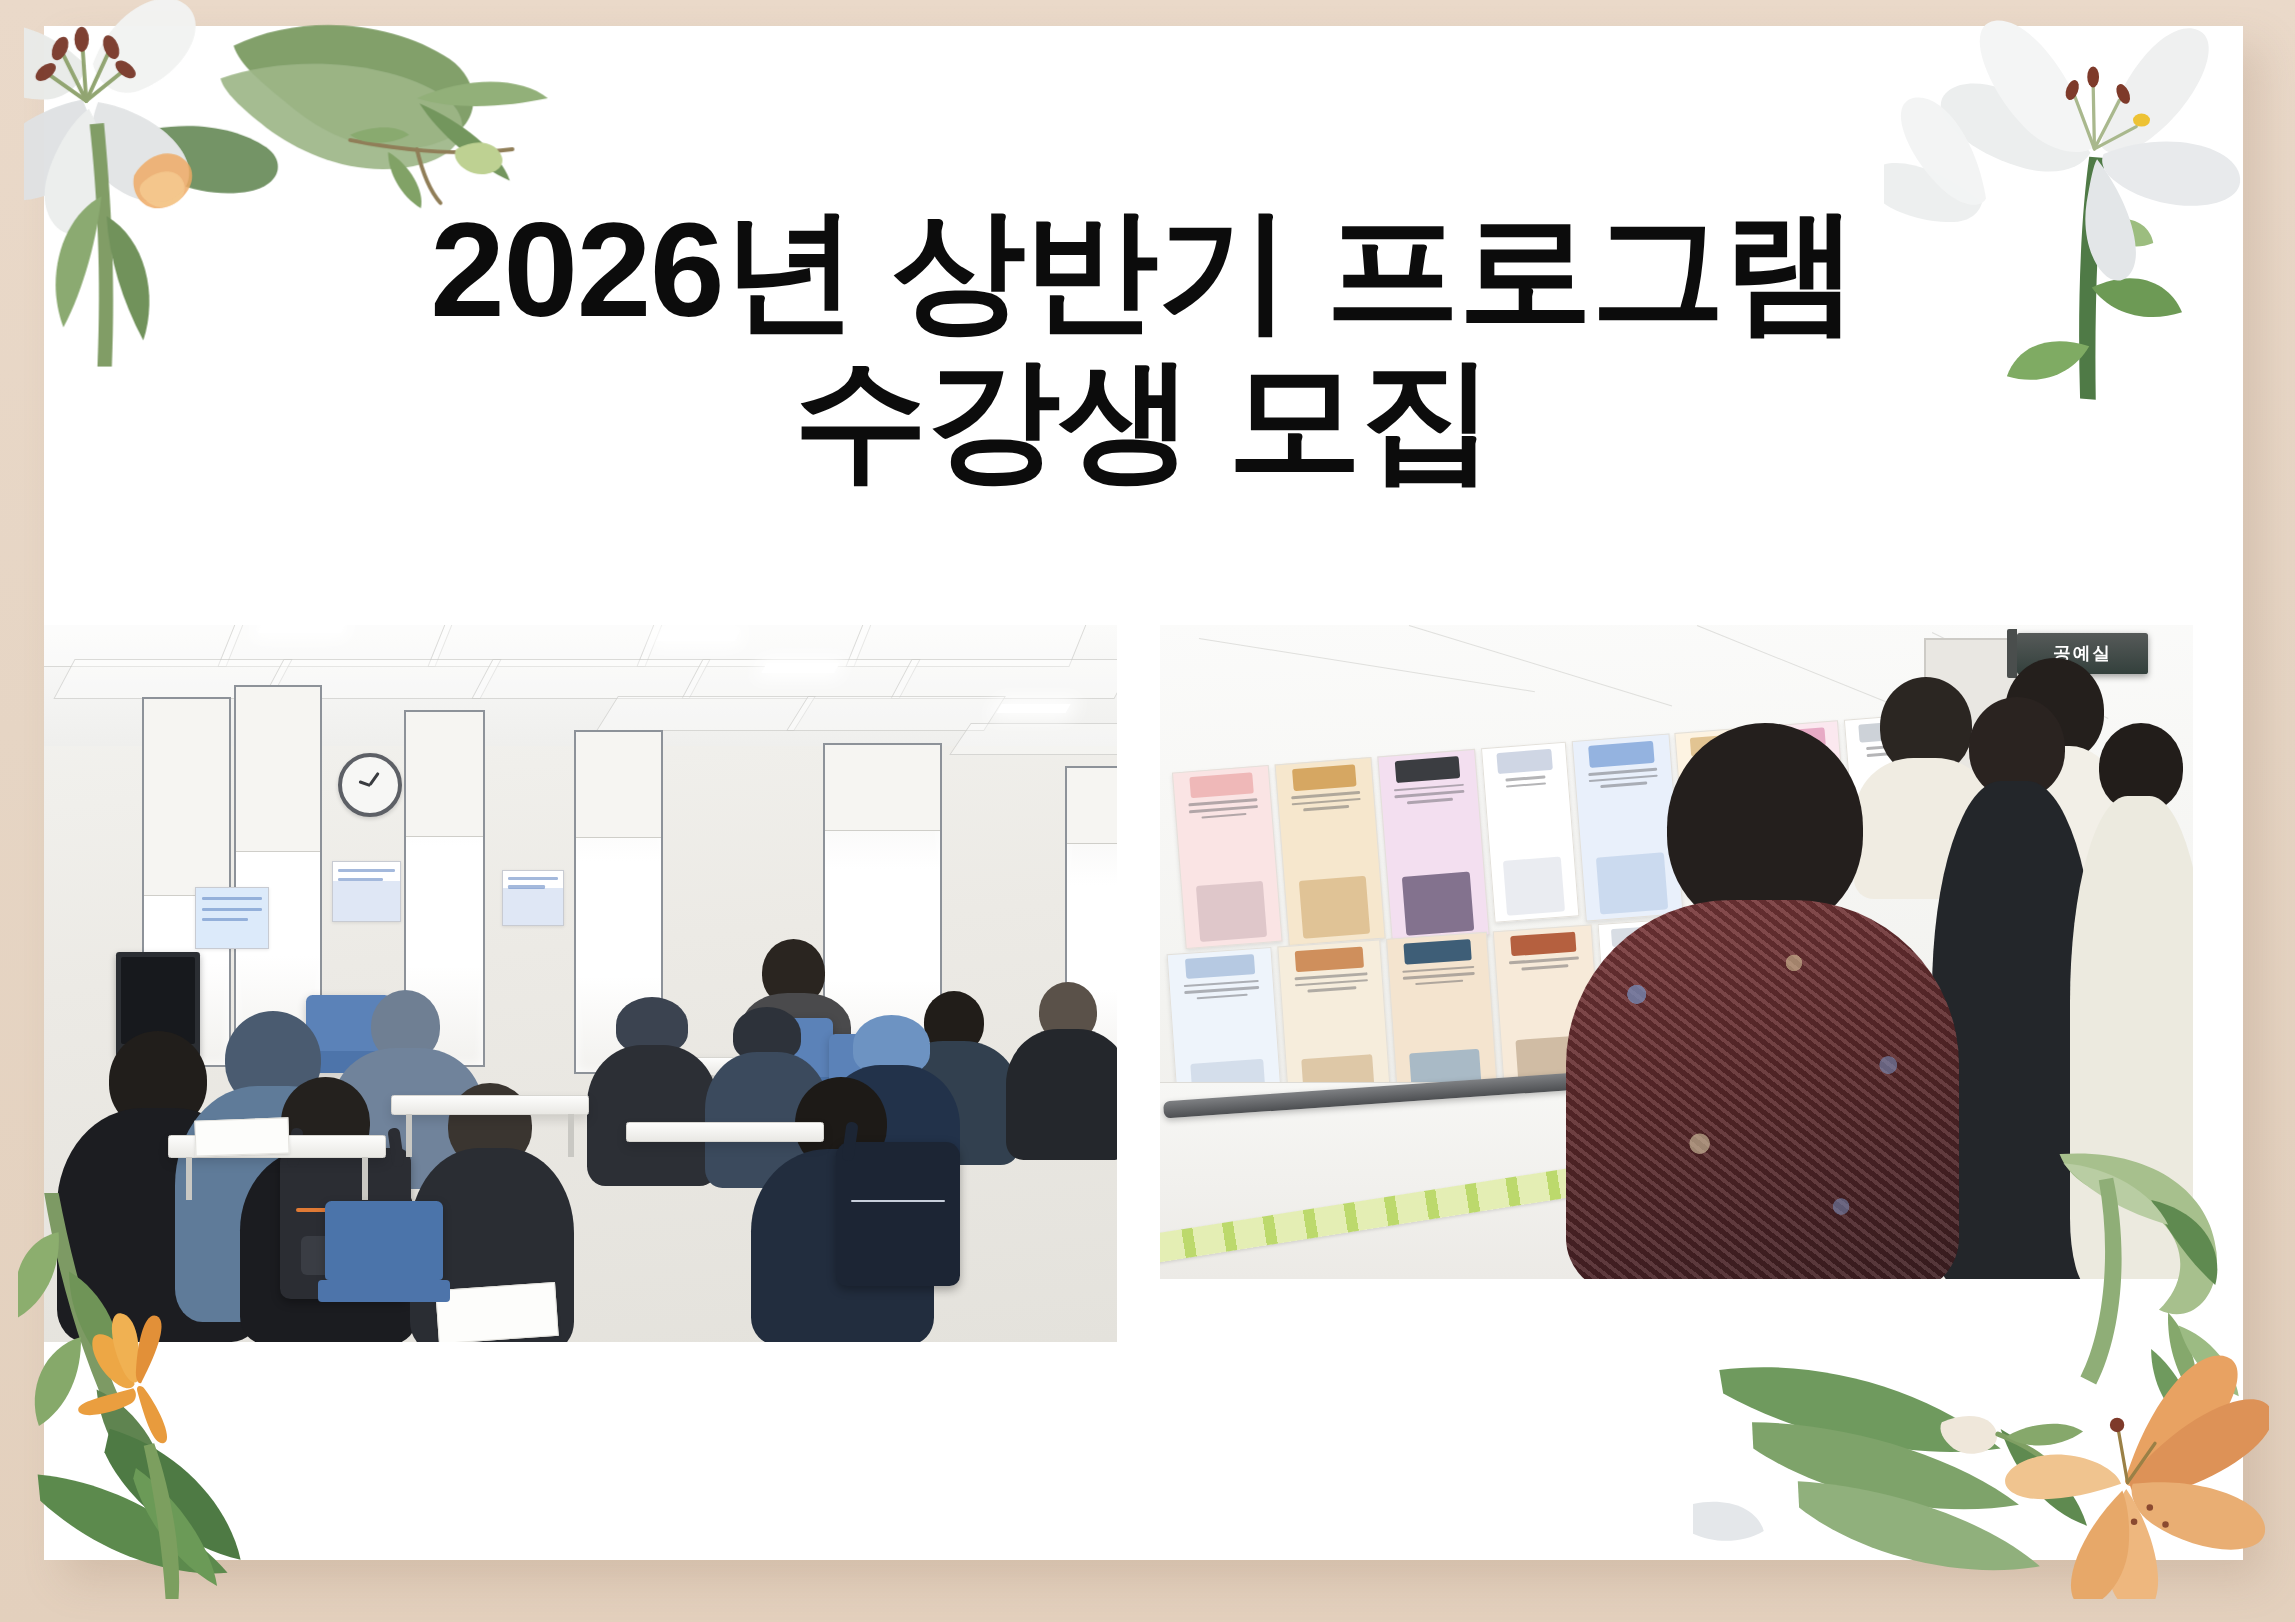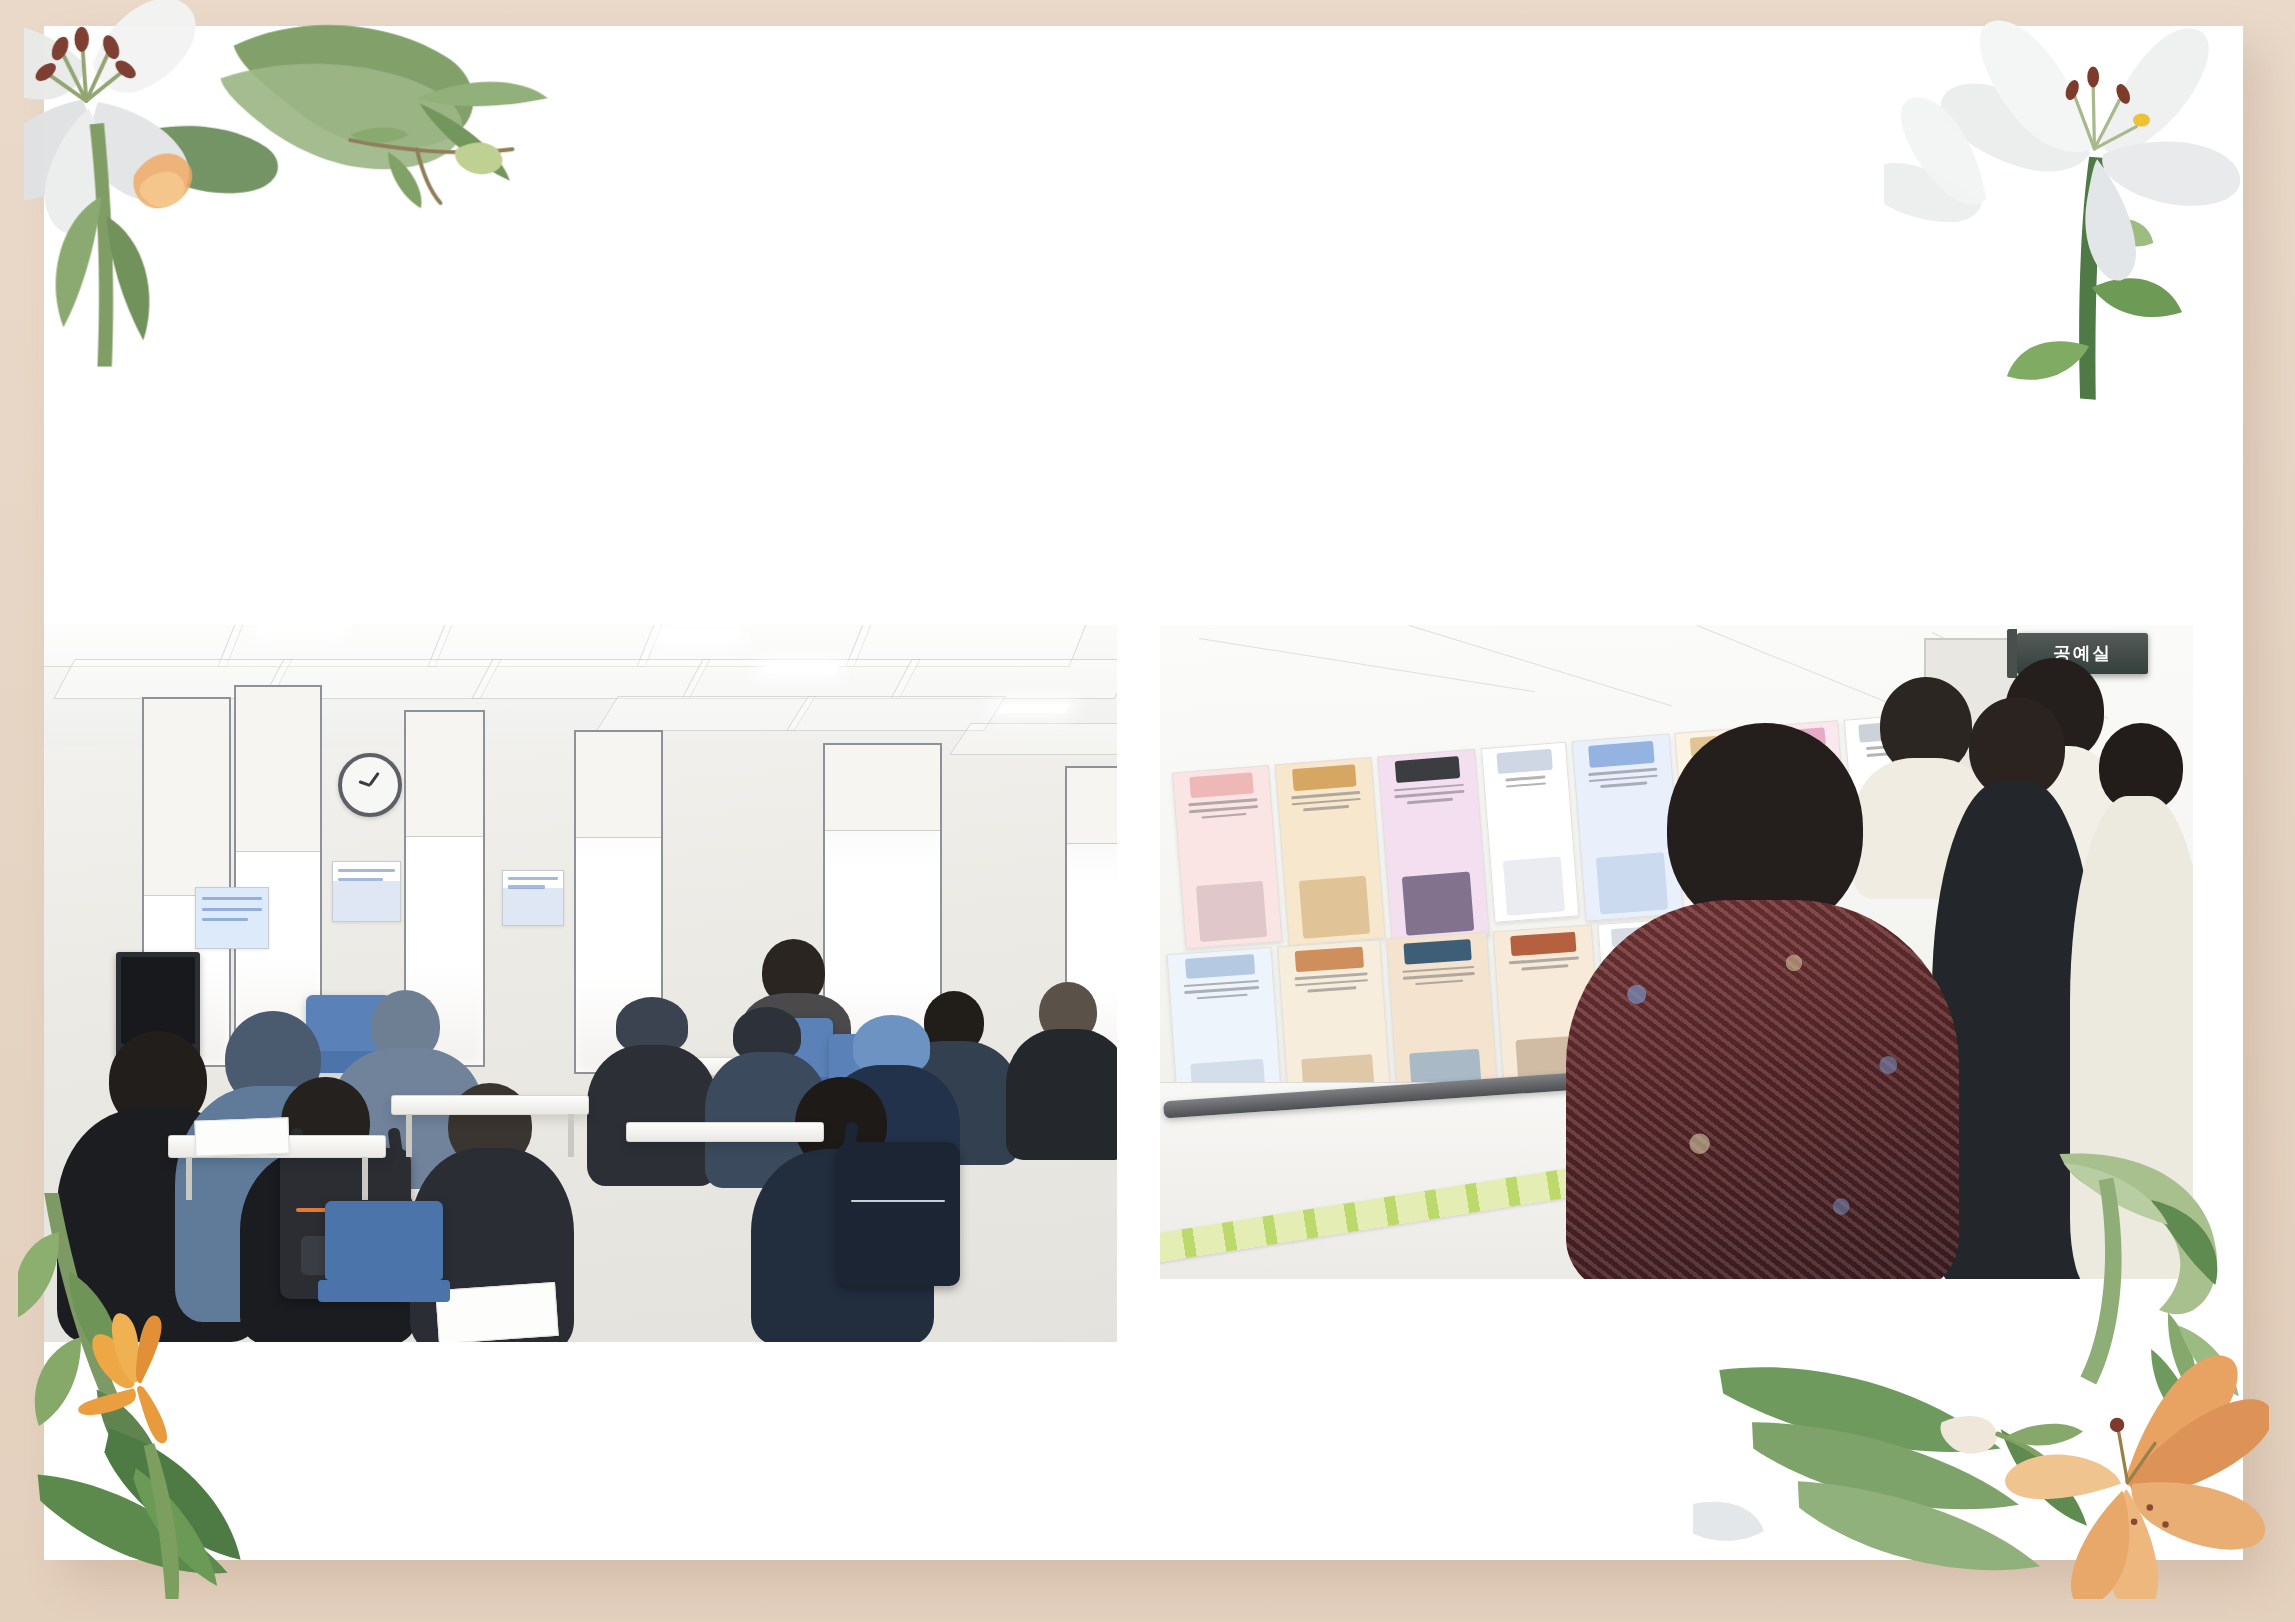--- a/index.html
+++ b/index.html
@@ -130,20 +130,24 @@
   .deco-tr{right:-6.5px;top:-19.6px;width:366px;height:419px;}
   .deco-bl{left:-26px;bottom:-39px;width:406px;height:406px;}
   .deco-br{right:-26px;bottom:-39px;width:576px;height:458px;}
 </style>
 </head>
 <body>
 
 <div class="poster">
   <div class="card">
 
+    <div class="title-block">
+      <span class="title-line l1">2026년 상반기 프로그램</span>
+      <span class="title-line l2">수강생 모집</span>
+    </div>
 
     <div class="photos">
 
       <div class="photo photo-left">
         <div class="scene">
           <div class="cls-wall"></div>
 
           <div class="cls-ceiling"></div>
           <div class="tile" style="left:-26px;top:-6.5px;width:216px;height:46px;transform:skewX(-22deg)"></div>
           <div class="tile" style="left:183px;top:-6.5px;width:216px;height:46px;transform:skewX(-22deg)"></div>

